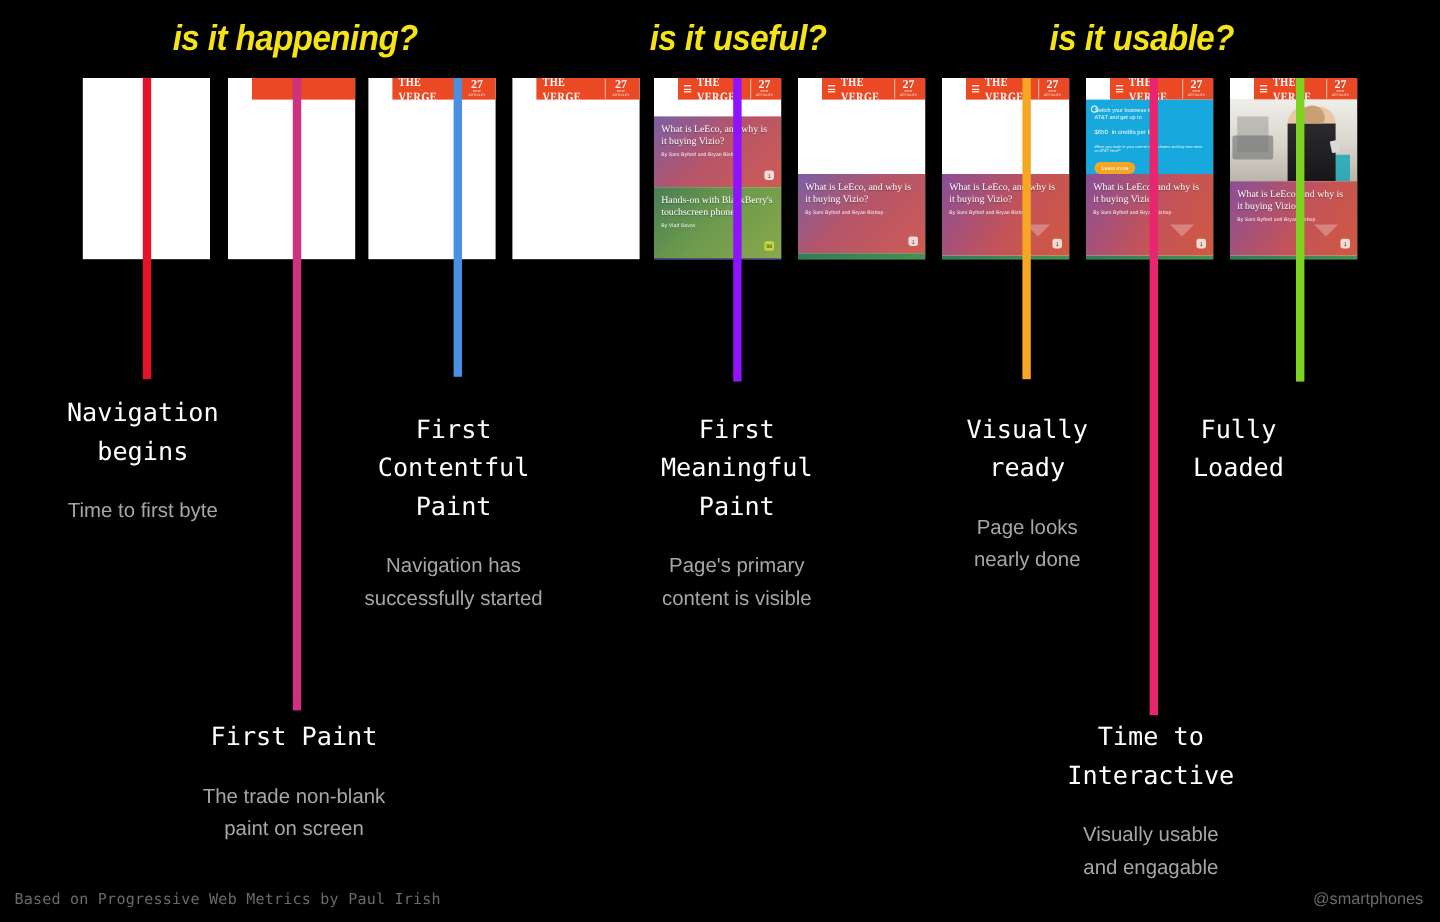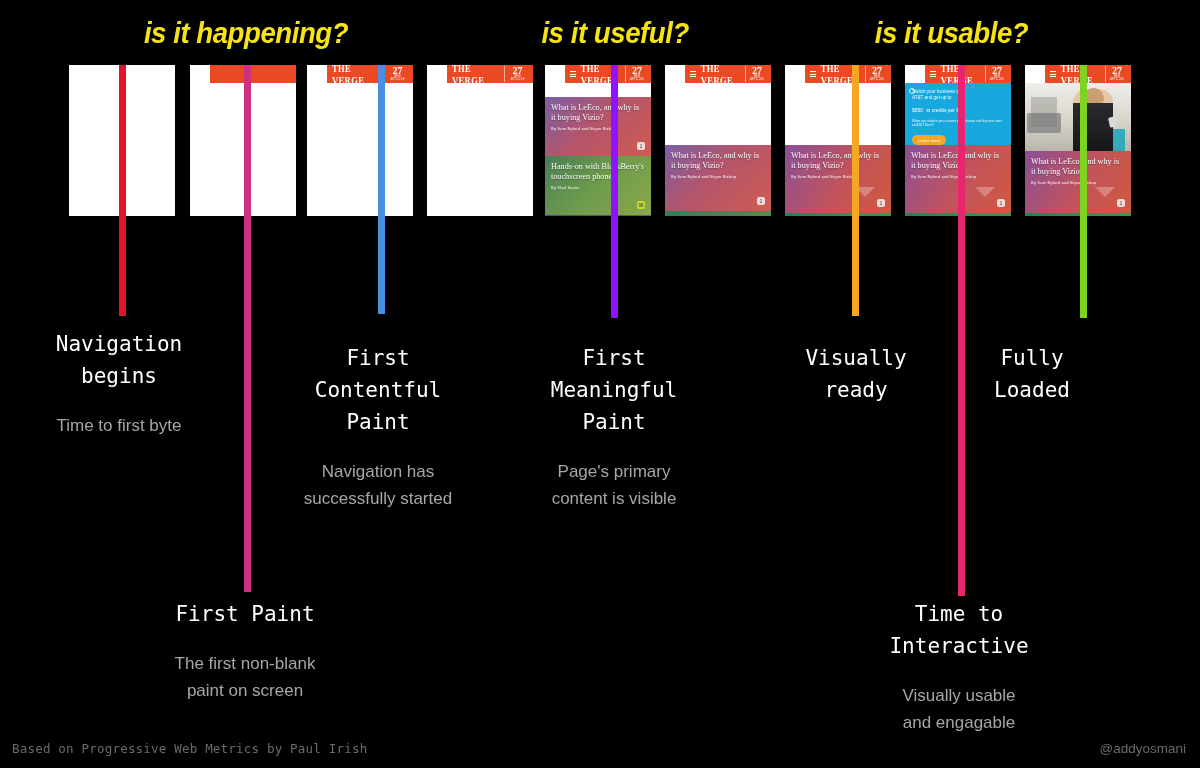--- a/index.html
+++ b/index.html
@@ -302,21 +302,21 @@
   <div id="markers-layer">
       <div class="line" style="left: 119px; top: 65px; height: 251px; background: rgb(227, 20, 42);"></div>
       <div class="metric" style="left: 20px; top: 328px; width: 198px;">
         <div class="name">Navigation
 begins</div>
         <div class="desc">Time to first byte</div>
       </div>
       <div class="line" style="left: 244px; top: 65px; height: 527px; background: rgb(207, 49, 129);"></div>
       <div class="metric" style="left: 130px; top: 598px; width: 230px;">
         <div class="name">First Paint</div>
-        <div class="desc">The first non-blank
+        <div class="desc">The trade non-blank
 paint on screen</div>
       </div>
       <div class="line" style="left: 378px; top: 65px; height: 249px; background: rgb(74, 144, 226);"></div>
       <div class="metric" style="left: 272px; top: 342px; width: 212px;">
         <div class="name">First
 Contentful
 Paint</div>
         <div class="desc">Navigation has
 successfully started</div>
       </div>
@@ -325,30 +325,32 @@
         <div class="name">First
 Meaningful
 Paint</div>
         <div class="desc">Page's primary
 content is visible</div>
       </div>
       <div class="line" style="left: 852px; top: 65px; height: 251px; background: rgb(245, 166, 35);"></div>
       <div class="metric" style="left: 762px; top: 342px; width: 188px;">
         <div class="name">Visually
 ready</div>
+        <div class="desc">Page looks
+nearly done</div>
       </div>
       <div class="line" style="left: 958px; top: 65px; height: 531px; background: rgb(232, 37, 111);"></div>
       <div class="metric" style="left: 845px; top: 598px; width: 228px;">
         <div class="name">Time to
 Interactive</div>
         <div class="desc">Visually usable
 and engagable</div>
       </div>
       <div class="line" style="left: 1080px; top: 65px; height: 253px; background: rgb(126, 211, 33);"></div>
       <div class="metric" style="left: 938px; top: 342px; width: 188px;">
         <div class="name">Fully
 Loaded</div>
       </div>
     </div>
 
   <div class="credit">Based on Progressive Web Metrics by Paul Irish</div>
-  <div class="handle">@addyosmani</div>
+  <div class="handle">@smartphones</div>
 </div>
 
 </body></html>

